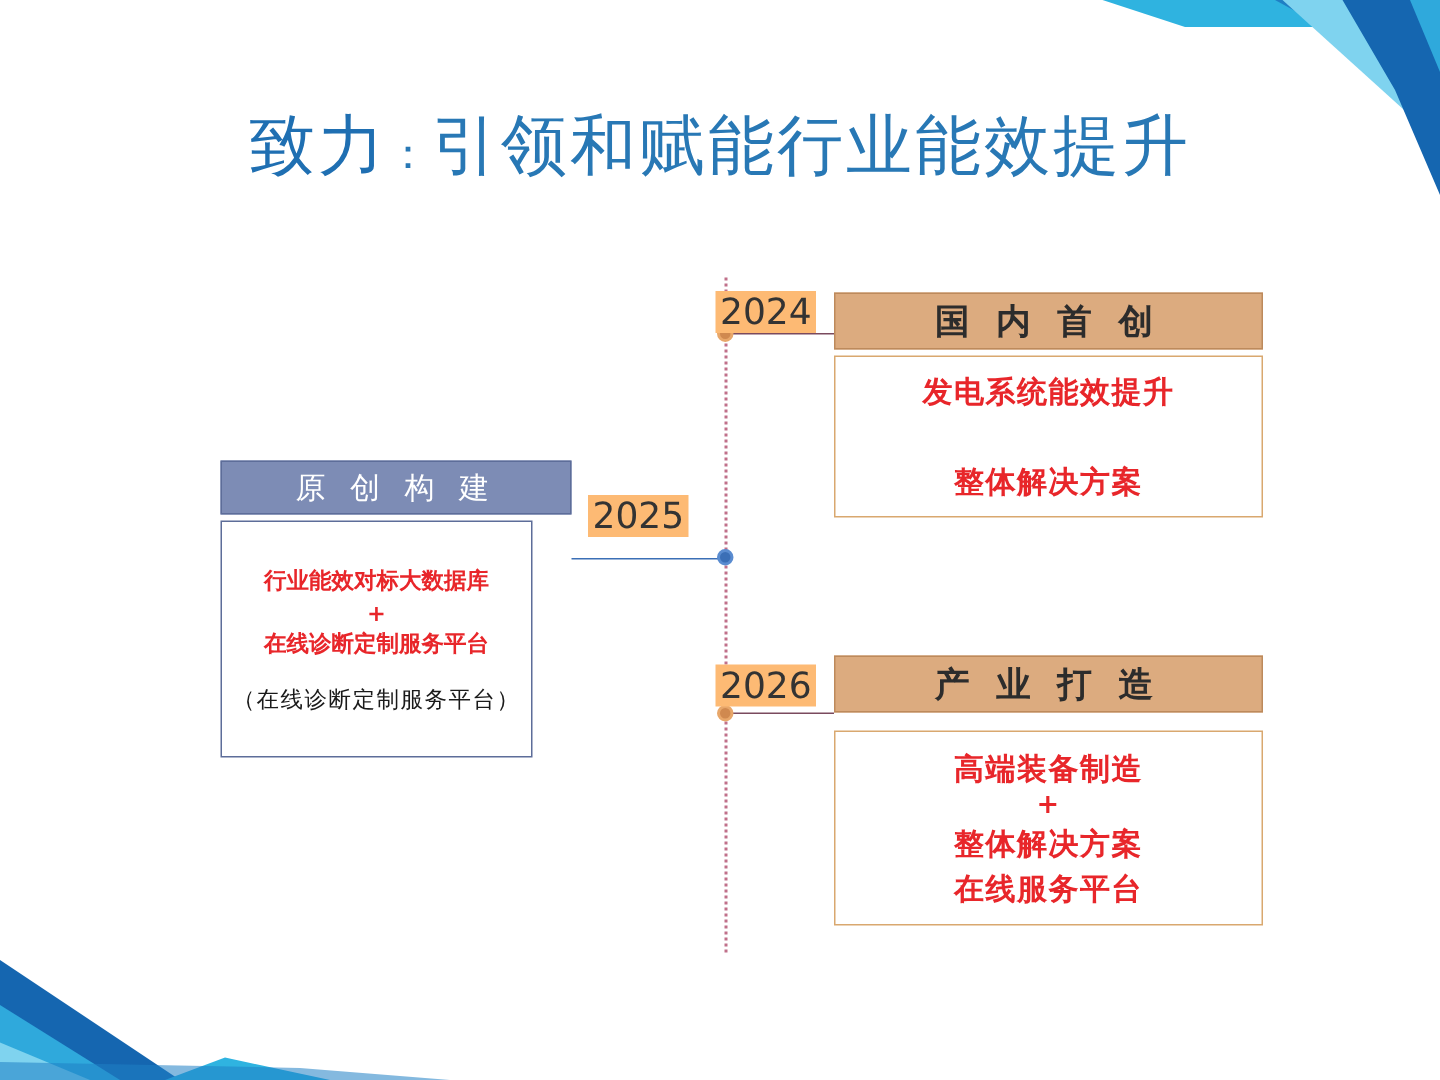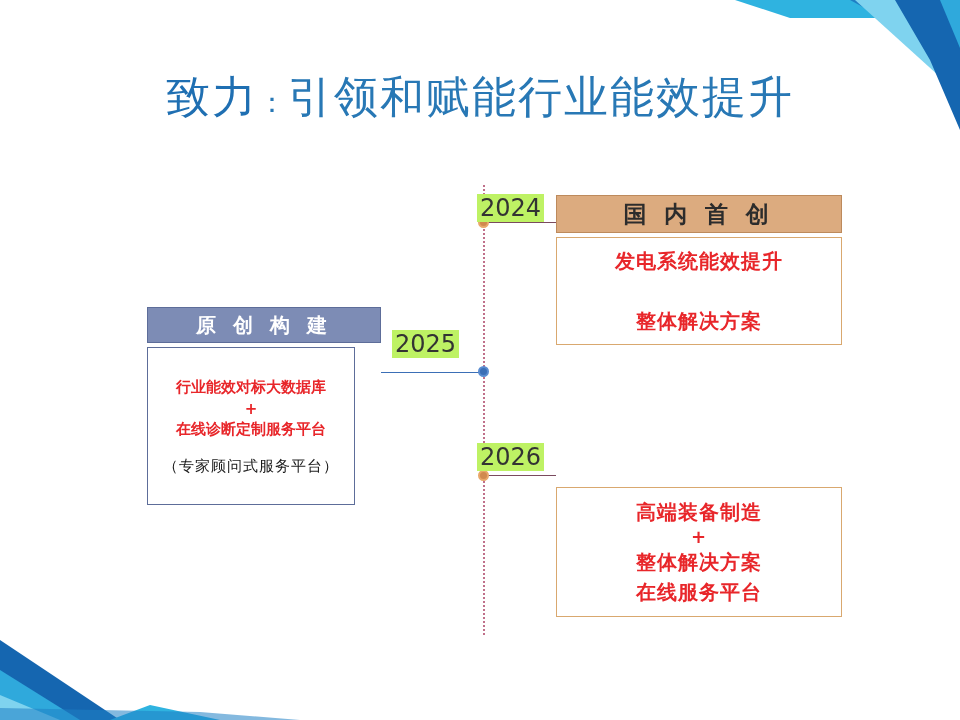--- a/index.html
+++ b/index.html
@@ -91,21 +91,21 @@
   }
   .conn-2024 { left: 484px; top: 222px; width: 72px; }
   .conn-2026 { left: 484px; top: 475px; width: 72px; }
   .conn-2025 { left: 381px; top: 372px; width: 103px; background: #3b6fb6; }
 
   .year {
     position: absolute;
     font-family: "DejaVu Sans", "Liberation Sans", sans-serif;
     font-size: 24px;
     color: #333333;
-    background: #bef264;
+    background: #fdba74;
     padding: 0 3px;
   }
   .year-2024 { left: 477px; top: 194px; }
   .year-2025 { left: 392px; top: 330px; }
   .year-2026 { left: 477px; top: 443px; }
 
   
   .card-header {
     position: absolute;
     box-sizing: border-box;
@@ -148,21 +148,21 @@
   .left-hdr {
     position: absolute;
     left: 147px; top: 307px;
     width: 234px; height: 36px;
     box-sizing: border-box;
     background: #7d8cb5;
     border: 1px solid #5d6d99;
     color: #ffffff;
     font-family: "DejaVu Sans", "Liberation Sans", sans-serif;
     font-size: 20px;
-    font-weight: bold;
+    font-weight: normal;
     letter-spacing: 5px;
     display: flex;
     align-items: center;
     justify-content: center;
   }
   .left-body {
     position: absolute;
     left: 147px; top: 347px;
     width: 208px; height: 158px;
     box-sizing: border-box;
@@ -237,29 +237,30 @@
 
   <div class="year year-2024">2024</div>
   <div class="year year-2025">2025</div>
   <div class="year year-2026">2026</div>
 
   <div class="left-hdr">原 创 构 建</div>
   <div class="left-body">
     <div class="red">行业能效对标大数据库</div>
     <div class="plus plus-line">+</div>
     <div class="red">在线诊断定制服务平台</div>
-    <div class="note">（专家顾问式服务平台）</div>
+    <div class="note">（在线诊断定制服务平台）</div>
   </div>
 
   <div class="card-header hdr-1">国 内 首 创</div>
   <div class="card-body body-1">
     <div>发电系统能效提升</div>
     <div>整体解决方案</div>
   </div>
 
+  <div class="card-header hdr-2">产 业 打 造</div>
   <div class="card-body body-2">
     <div>高端装备制造</div>
     <div class="plus-line">+</div>
     <div>整体解决方案</div>
     <div>在线服务平台</div>
   </div>
 
 </div>
 
 </body></html>

